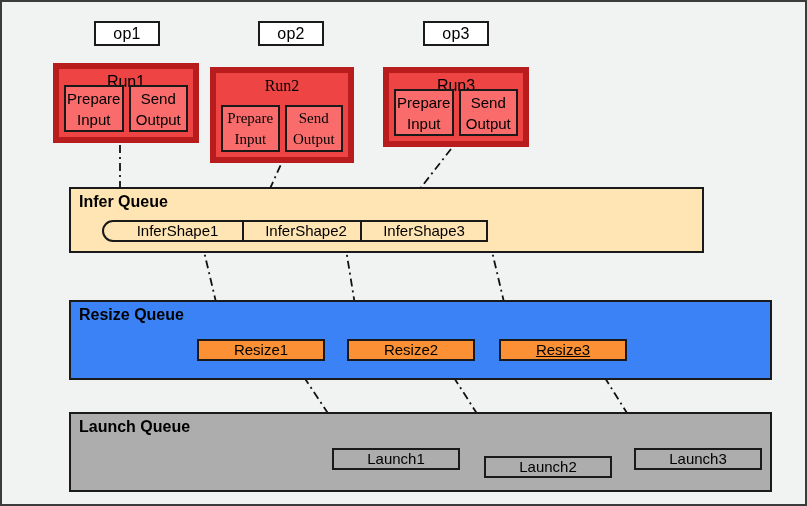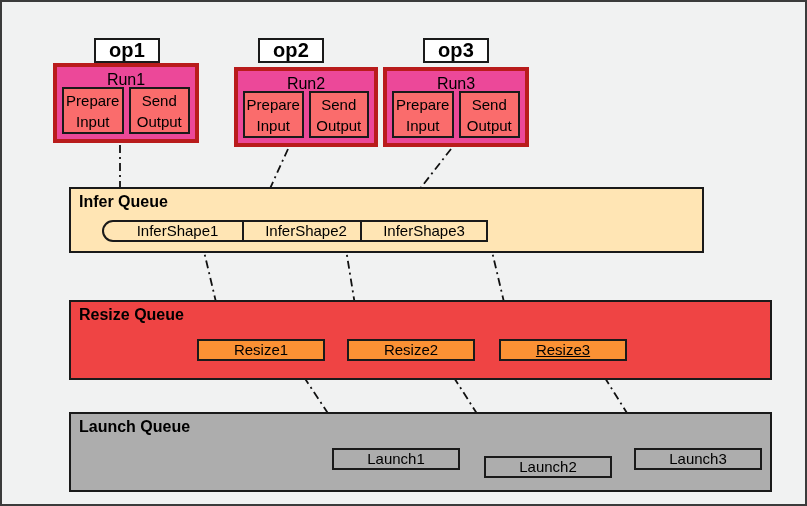--- a/index.html
+++ b/index.html
@@ -28,32 +28,31 @@
 
   
   .op-tag {
     position: absolute;
     background: #ffffff;
     border: 2px solid #1a1a1a;
     box-sizing: border-box;
     height: 25px;
     line-height: 21px;
     text-align: center;
-    font-weight: bold;
-    font-size: 20px;
+    font-weight: normal;
+    font-size: 16px;
     color: #000;
     letter-spacing: .2px;
-    margin-top: 17px;
   }
 
   
   .run-box {
     position: absolute;
-    background: #ec4899;
-    border: 4px solid #b91c1c;
+    background: #ef4444;
+    border: 6px solid #b91c1c;
     box-sizing: border-box;
   }
   .run-title {
     text-align: center;
     font-size: 16px;
     color: #000;
     padding-top: 3px;
     line-height: 19px;
   }
   .run-inner {
@@ -86,21 +85,21 @@
   }
   .queue-title {
     position: absolute;
     left: 8px;
     top: 4px;
     font-weight: bold;
     font-size: 16px;
     color: #000;
   }
   .queue-infer  { background: #ffe5b4; }
-  .queue-resize { background: #ef4444; }
+  .queue-resize { background: #3b82f6; }
   .queue-launch { background: #adadad; }
 
   
   .item {
     position: absolute;
     border: 2px solid #1a1a1a;
     box-sizing: border-box;
     height: 22px;
     line-height: 18px;
     text-align: center;
@@ -146,21 +145,21 @@
         <span>Prepare</span>
         <span>Input</span>
       </div>
       <div class="sub-box">
         <span>Send</span>
         <span>Output</span>
       </div>
     </div>
   </div>
 
-  <div class="run-box" style="left: 232px; top: 65px; width: 144px; height: 80px;">
+  <div class="run-box" style="left: 208px; top: 65px; width: 144px; height: 96px; font-family: Liberation Serif, serif;">
     <div class="run-title">Run2</div>
     <div class="run-inner">
       <div class="sub-box">
         <span>Prepare</span>
         <span>Input</span>
       </div>
       <div class="sub-box">
         <span>Send</span>
         <span>Output</span>
       </div>

